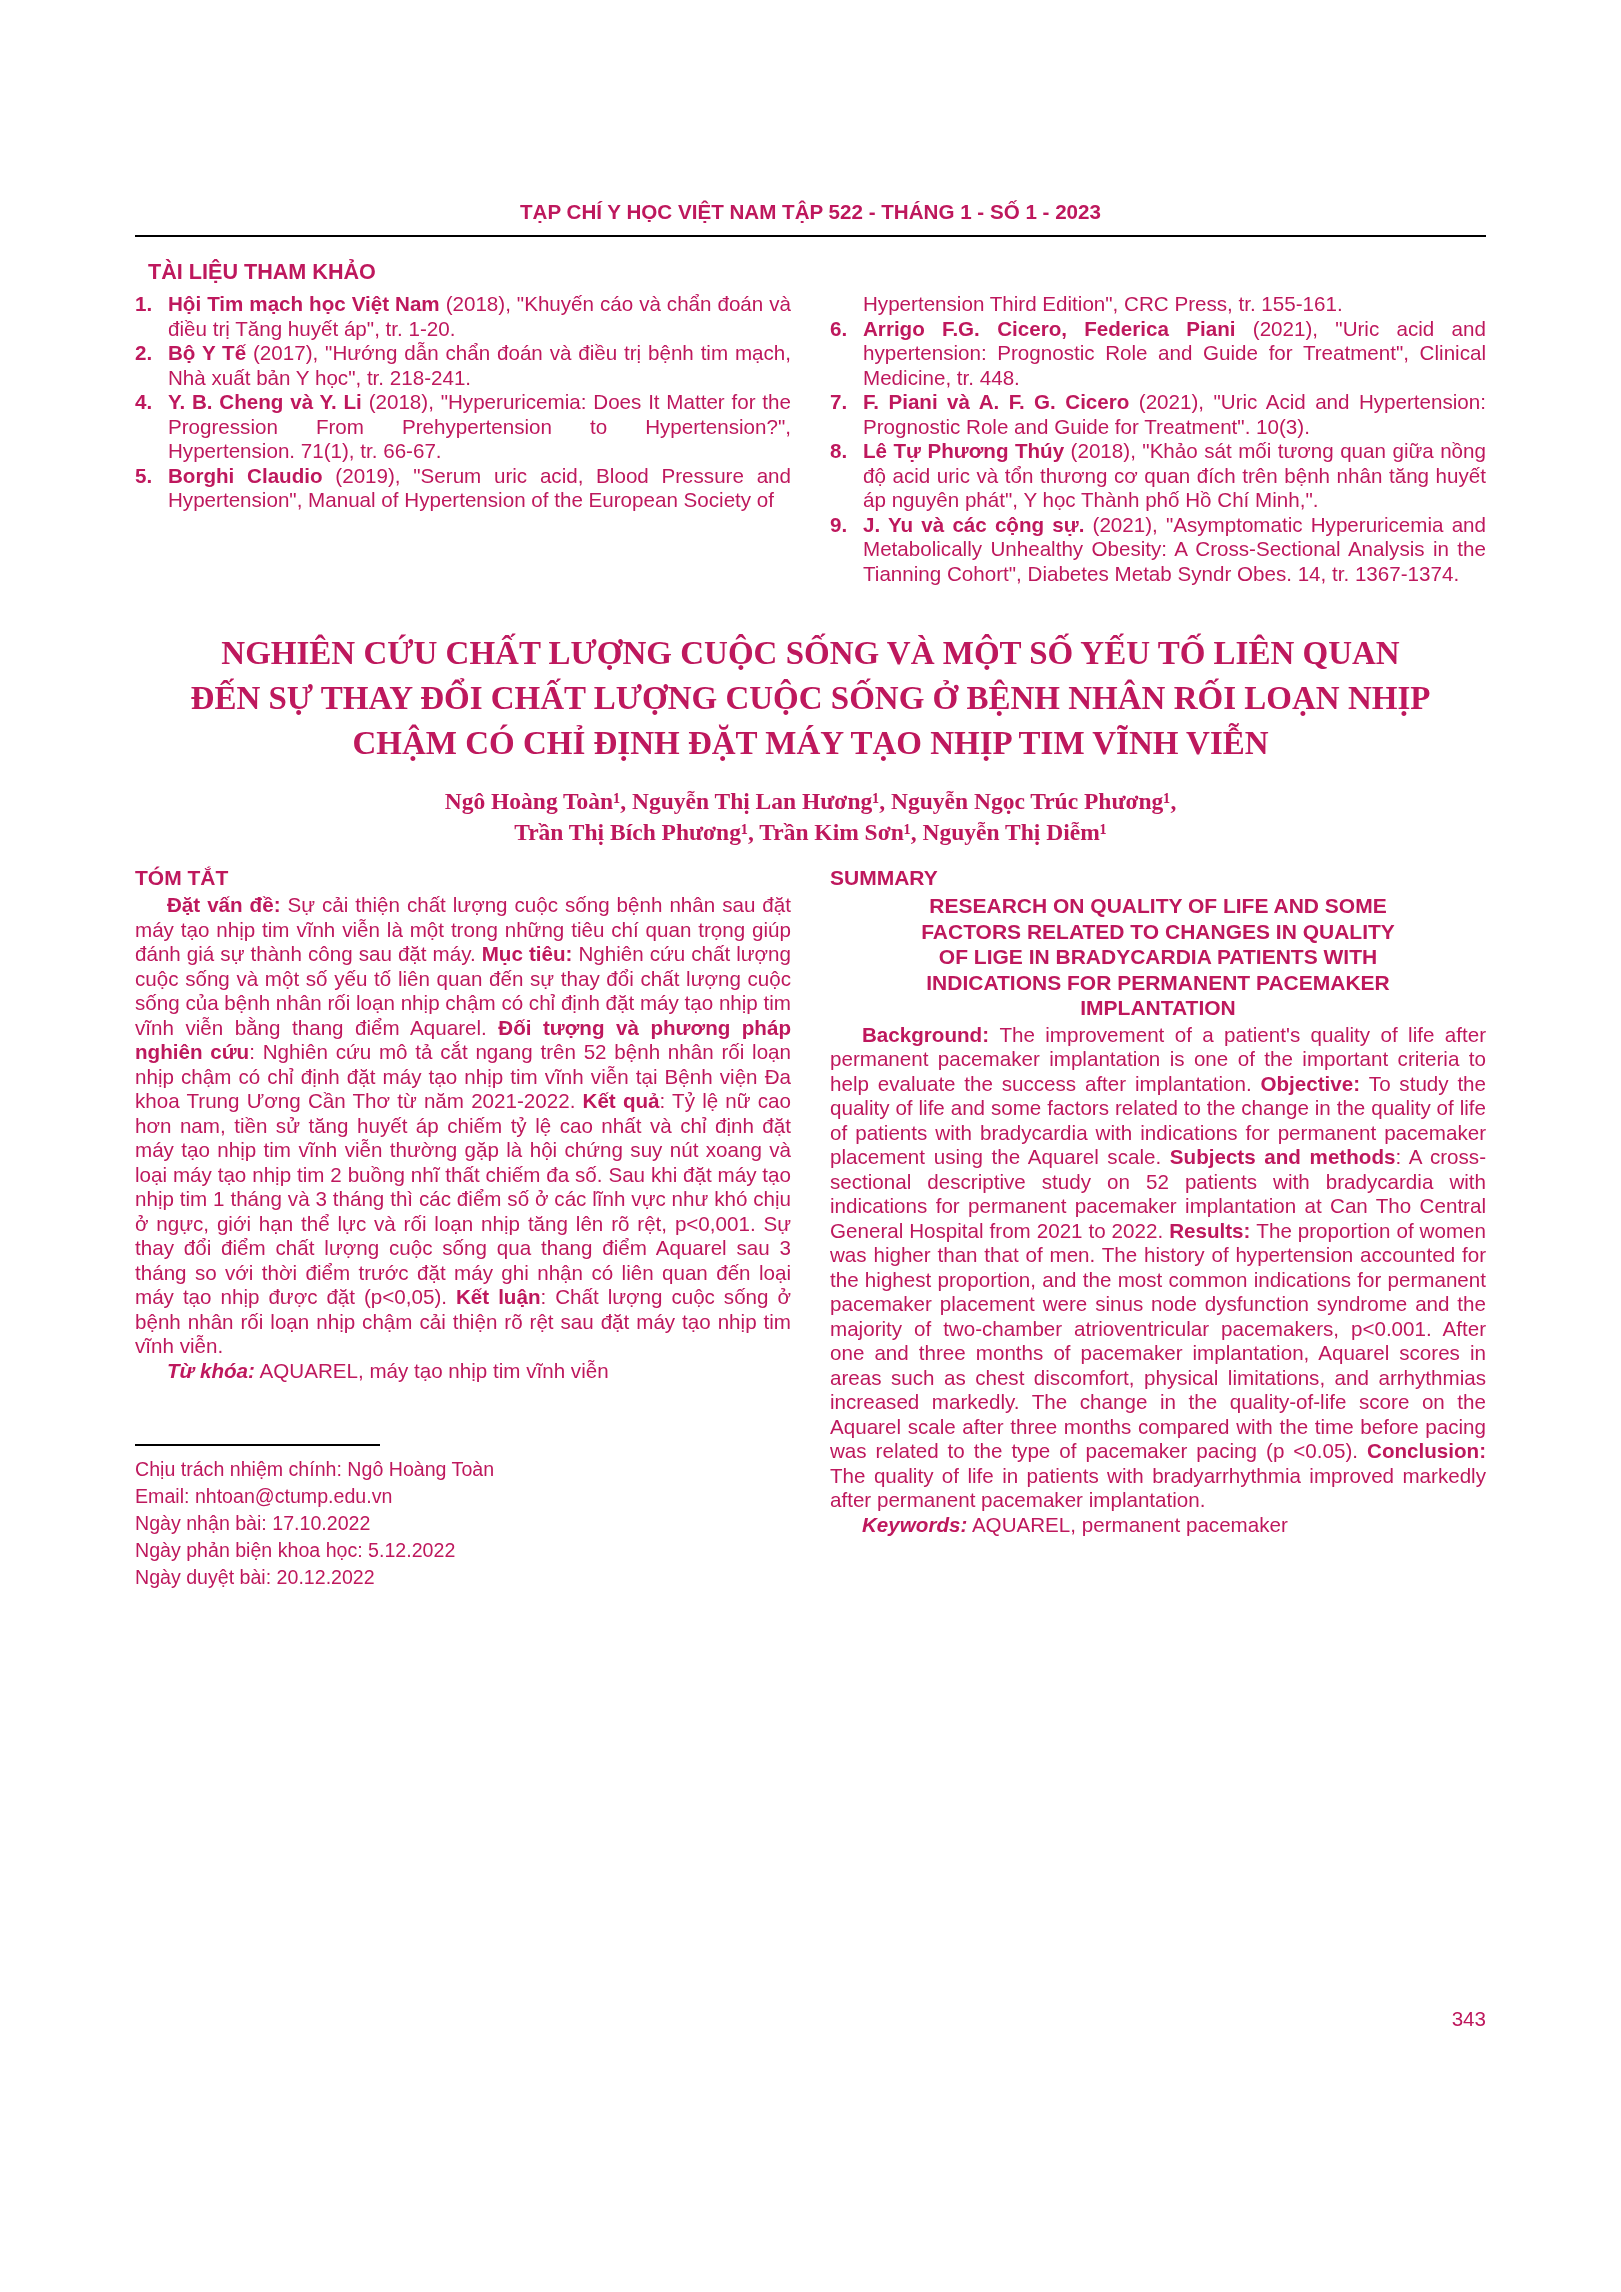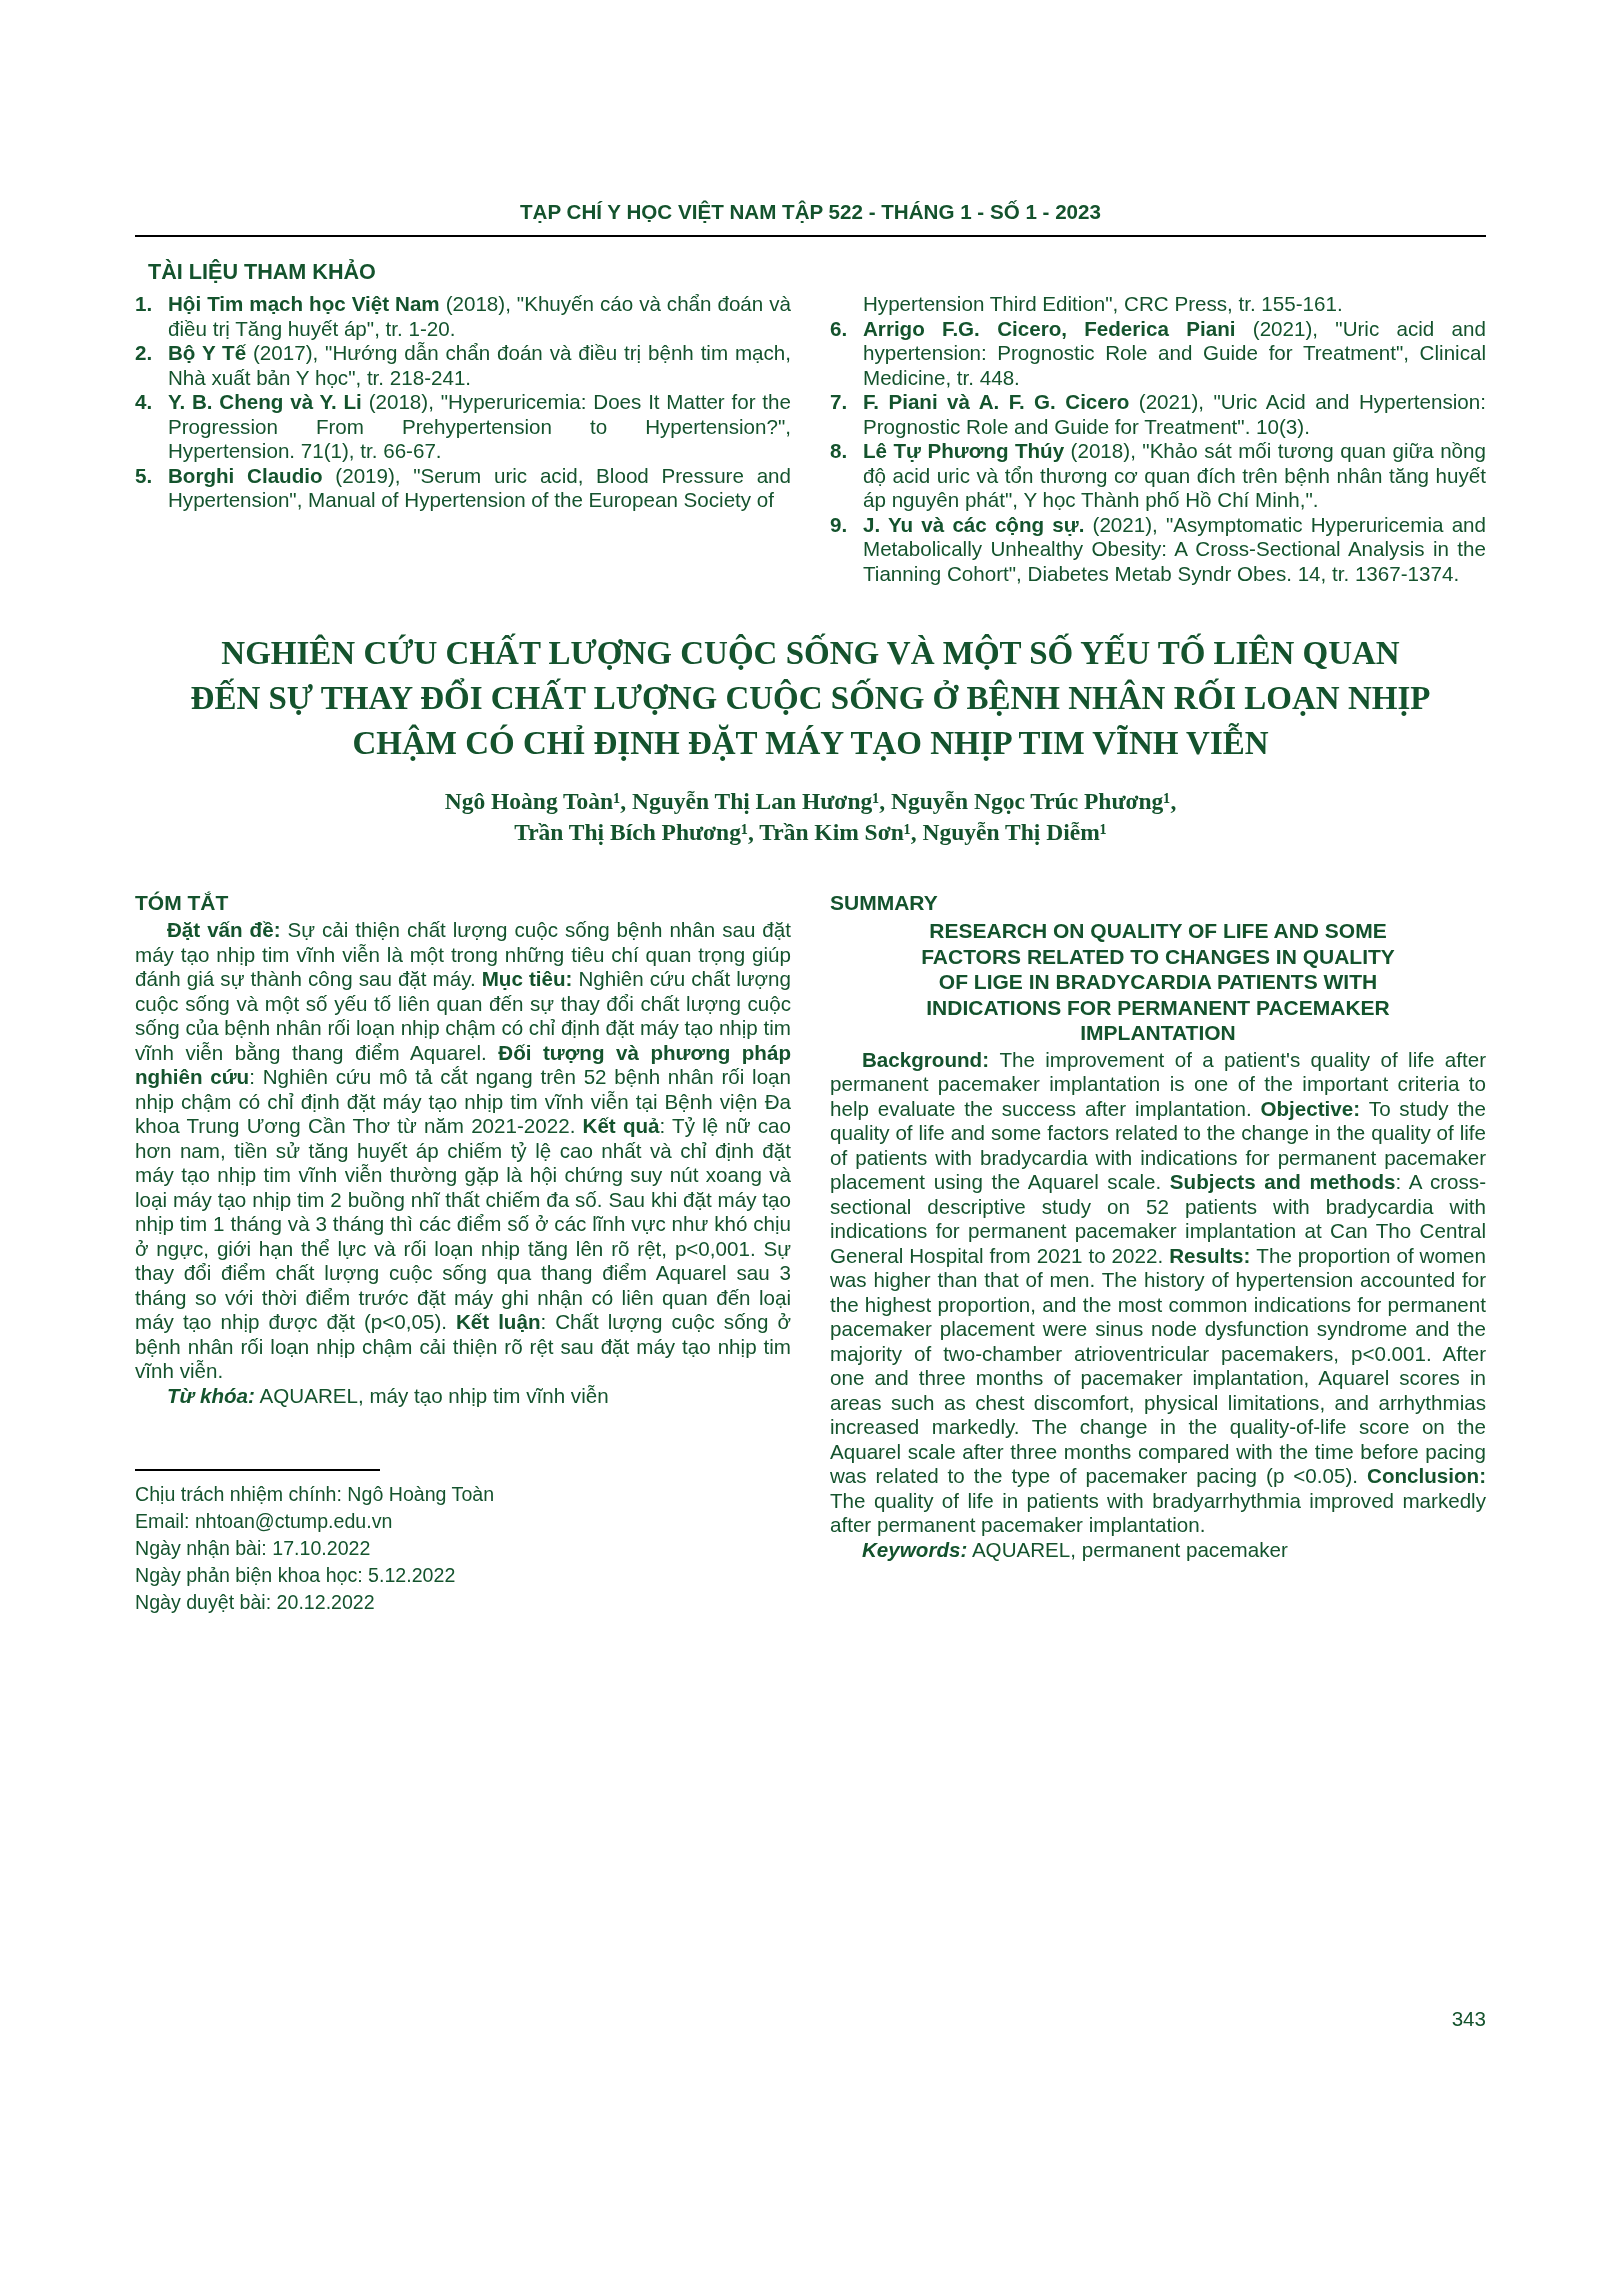--- a/index.html
+++ b/index.html
@@ -2,21 +2,21 @@
 <html lang="vi"><head>
 <meta charset="utf-8">
 <style>
   * { margin:0; padding:0; box-sizing:border-box; }
   html,body { background:#ffffff; }
   body { width:1621px; height:2293px; }
 
   .page {
     position:relative;
     width:1621px; height:2293px;
-    background:#ffffff; color:#14532d;
+    background:#ffffff; color:#be185d;
     font-family:"Liberation Sans","DejaVu Sans",sans-serif;
     padding:200px 135px 0 135px;
     overflow:hidden;
   }
 
   .journal-header {
     text-align:center; font-weight:bold; font-size:20.6px; line-height:24.5px;
   }
   .header-rule { border:none; border-top:2px solid #000; margin-top:10.8px; }
 
@@ -36,21 +36,21 @@
     font-family:"Liberation Serif","DejaVu Serif",serif;
     font-weight:bold; font-size:33px; line-height:45px;
   }
 
   .authors {
     margin-top:19.6px; text-align:center;
     font-family:"Liberation Serif","DejaVu Serif",serif;
     font-weight:bold; font-size:23.5px; line-height:31px;
   }
 
-  .main-columns { margin-top:42px; }
+  .main-columns { margin-top:17px; }
 
   .section-heading { font-size:21px; font-weight:bold; line-height:26.5px; margin-bottom:2px; }
 
   .body-par { font-size:20.6px; line-height:24.5px; text-align:justify; text-indent:32px; }
   .keywords { font-size:20.6px; line-height:24.5px; text-indent:32px; }
   .b { font-weight:bold; }
   .i { font-style:italic; }
 
   .summary-subtitle {
     font-weight:bold; font-size:21px; line-height:25.5px;

